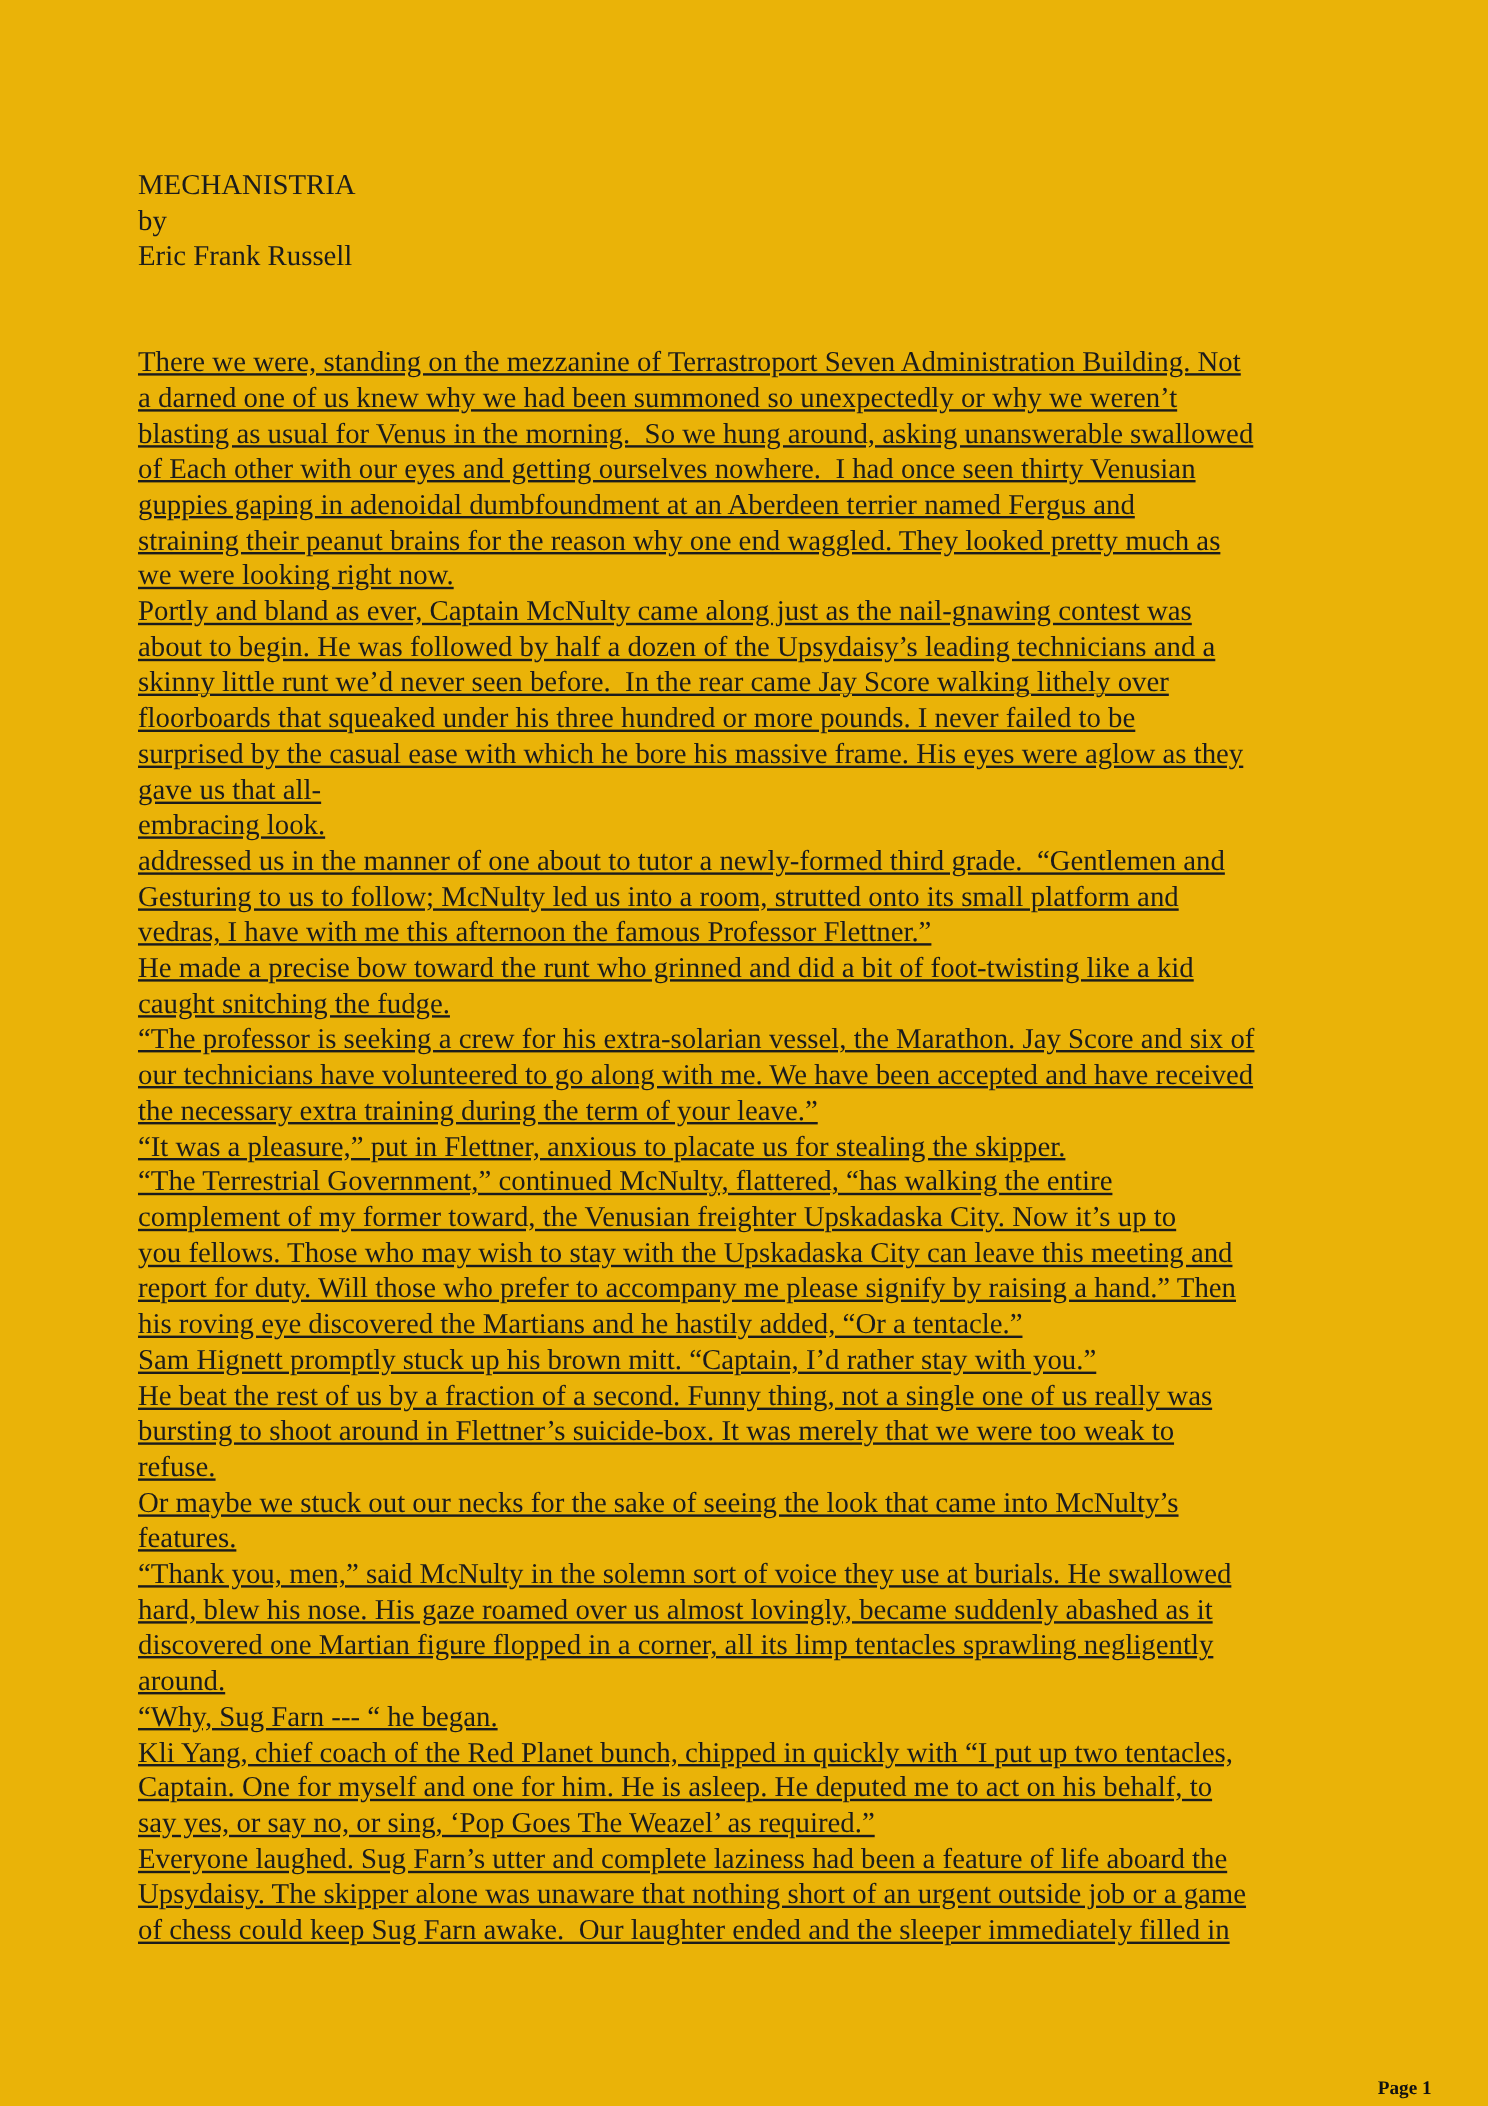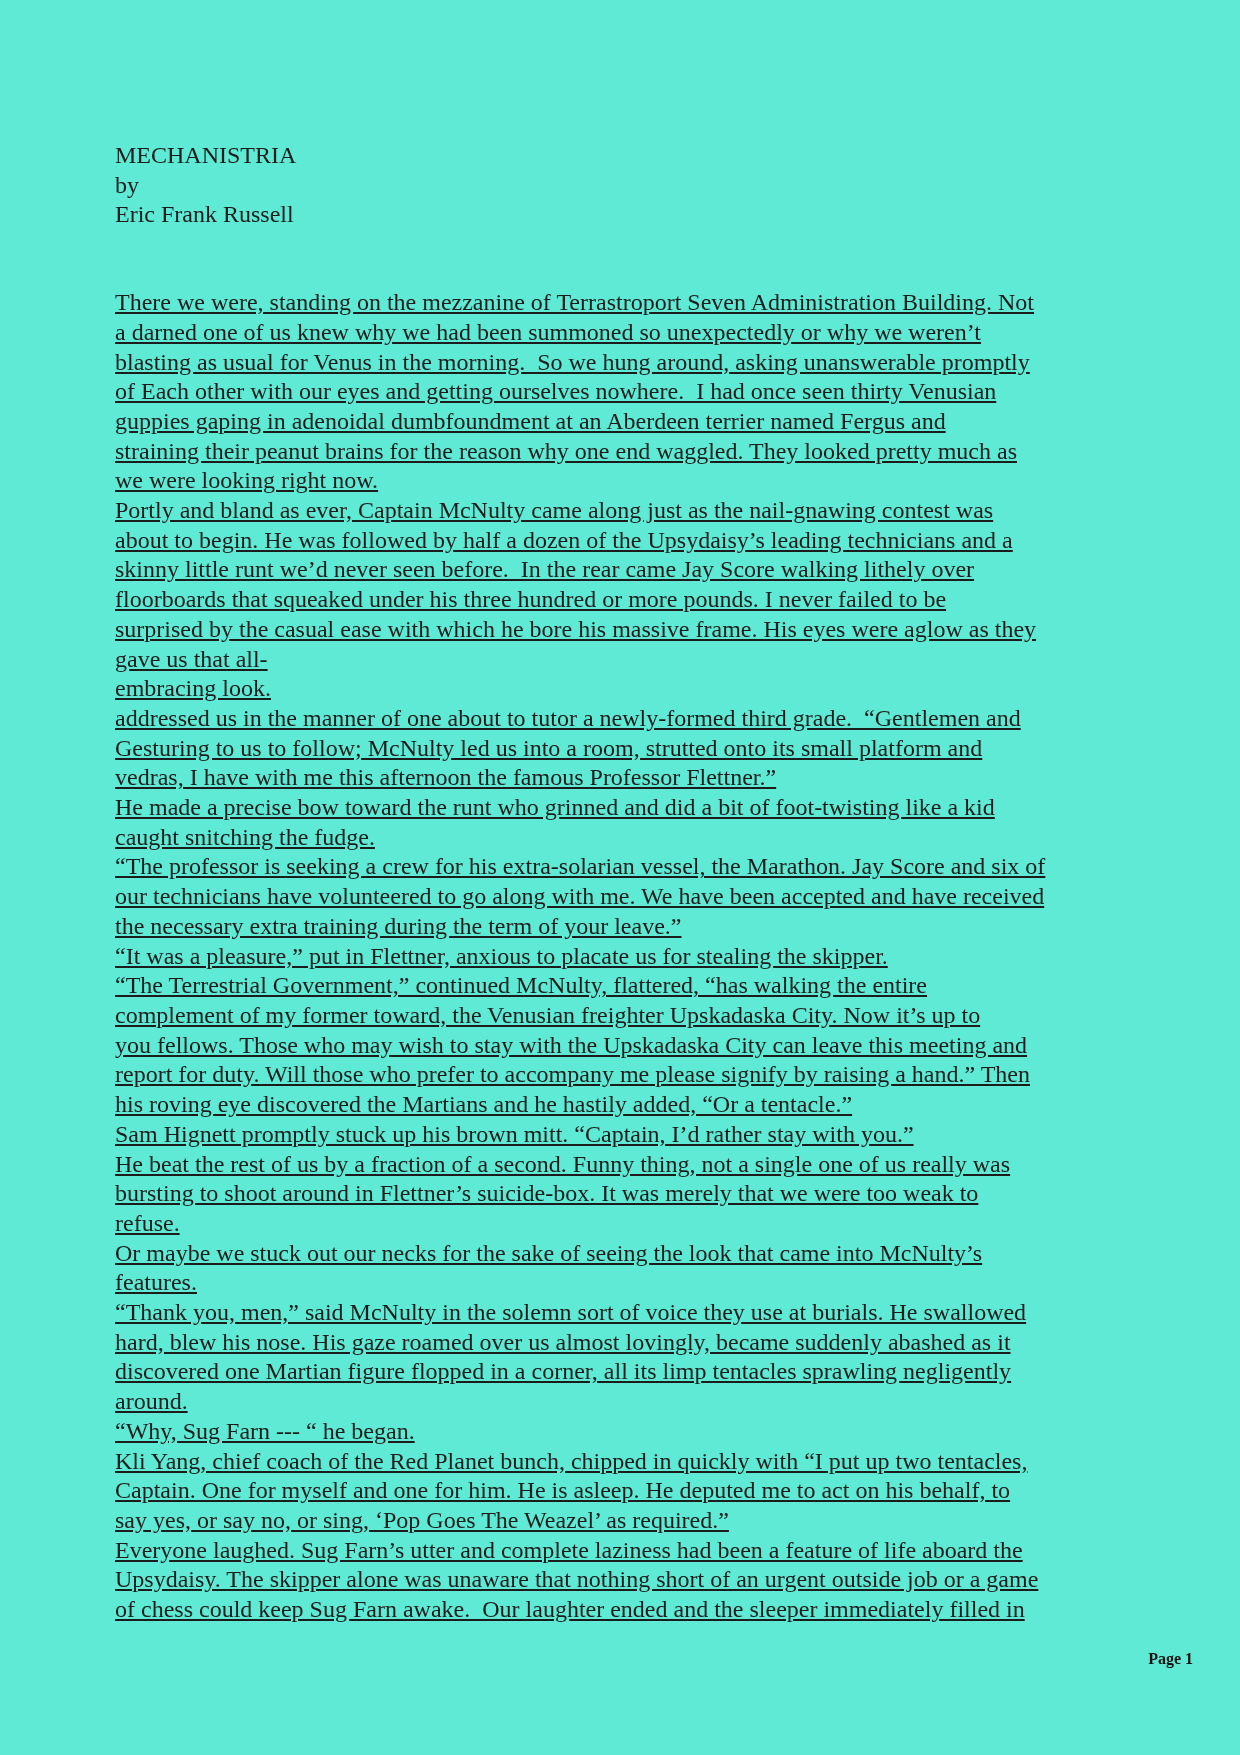--- a/index.html
+++ b/index.html
@@ -4,21 +4,21 @@
 <style>
   html, body {
     margin: 0;
     padding: 0;
     background: #ffffff;
   }
   .page {
     position: relative;
     width: 1240px;
     height: 1755px;
-    background: #5eead4;
+    background: #eab308;
     font-family: "Liberation Serif", "DejaVu Serif", serif;
     color: #1c1c1c;
     overflow: hidden;
   }
   .content {
     position: absolute;
     left: 115px;
     top: 141px;
     width: 1080px;
   }
@@ -31,21 +31,21 @@
   .body-block {
     margin-top: 58px;
     text-decoration: underline;
   }
   .paragraph {
     margin: 0;
     padding: 0;
   }
   .page-footer {
     position: absolute;
-    top: 1650px;
+    top: 1732px;
     right: 47px;
     font-size: 16px;
     font-weight: bold;
     color: #111111;
     text-align: right;
   }
 </style>
 </head>
 <body>
 
@@ -53,21 +53,21 @@
   <div class="content">
     <div class="title-block">
       <div>MECHANISTRIA</div>
       <div>by</div>
       <div>Eric Frank Russell</div>
     </div>
     <div class="body-block">
         <div class="paragraph">
           <div class="line">There we were, standing on the mezzanine of Terrastroport Seven Administration Building. Not</div>
           <div class="line">a darned one of us knew why we had been summoned so unexpectedly or why we weren’t</div>
-          <div class="line">blasting as usual for Venus in the morning.  So we hung around, asking unanswerable promptly</div>
+          <div class="line">blasting as usual for Venus in the morning.  So we hung around, asking unanswerable swallowed</div>
           <div class="line">of Each other with our eyes and getting ourselves nowhere.  I had once seen thirty Venusian</div>
           <div class="line">guppies gaping in adenoidal dumbfoundment at an Aberdeen terrier named Fergus and</div>
           <div class="line">straining their peanut brains for the reason why one end waggled. They looked pretty much as</div>
           <div class="line">we were looking right now.</div>
         </div>
         <div class="paragraph">
           <div class="line">Portly and bland as ever, Captain McNulty came along just as the nail-gnawing contest was</div>
           <div class="line">about to begin. He was followed by half a dozen of the Upsydaisy’s leading technicians and a</div>
           <div class="line">skinny little runt we’d never seen before.  In the rear came Jay Score walking lithely over</div>
           <div class="line">floorboards that squeaked under his three hundred or more pounds. I never failed to be</div>

